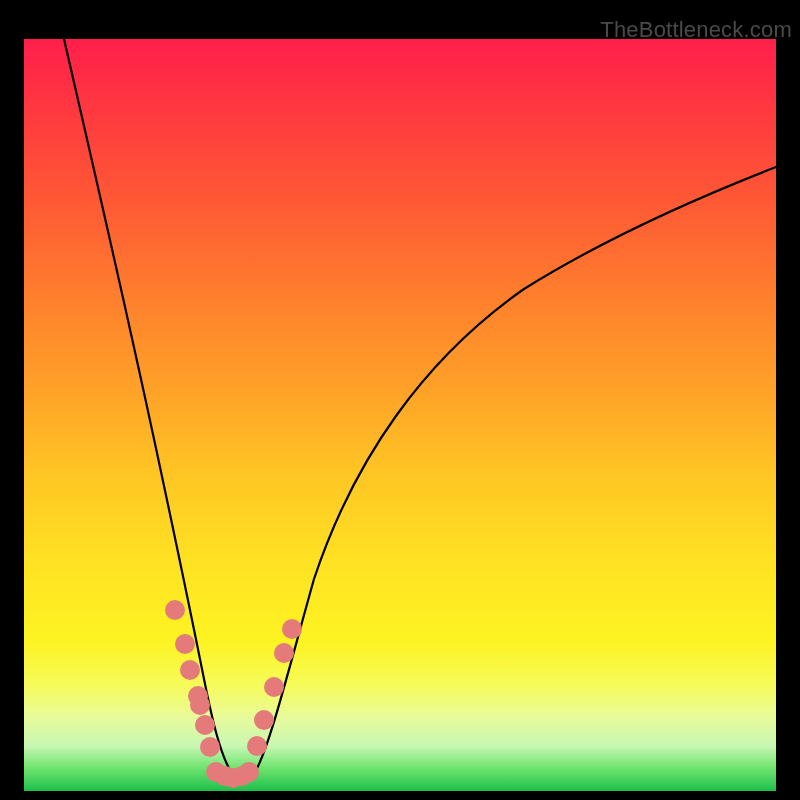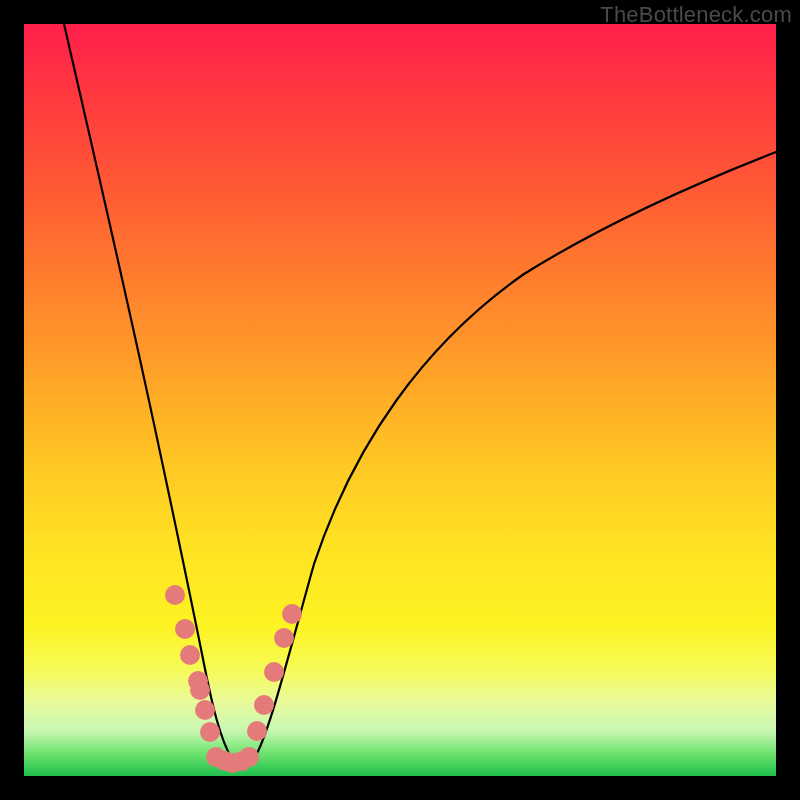--- a/index.html
+++ b/index.html
@@ -6,21 +6,21 @@
     margin: 0;
     padding: 0;
     width: 800px;
     height: 800px;
     overflow: hidden;
     background: #000;
     font-family: Arial, Helvetica, sans-serif;
   }
   .frame {
     position: absolute;
-    top: 0;
+    top: 15px;
     left: 0;
     width: 800px;
     height: 572px;
     background: #000;
   }
   .plot {
     position: absolute;
     top: 24px;
     left: 24px;
     width: 752px;

